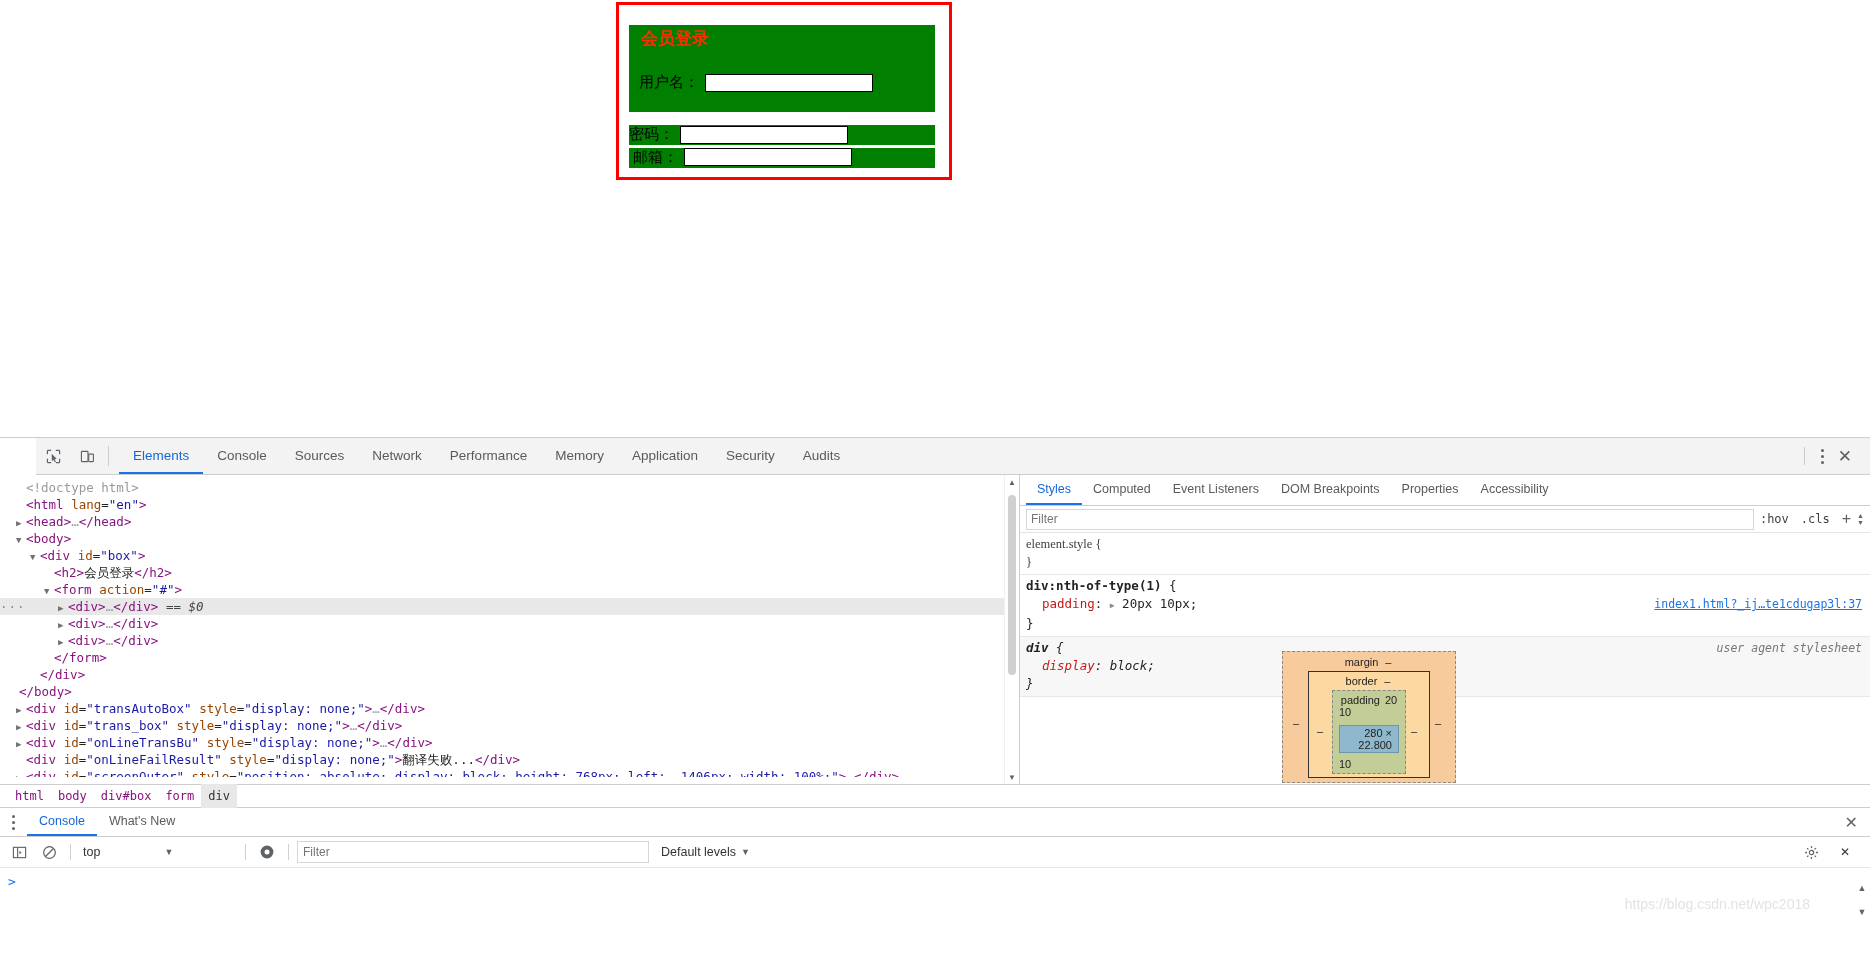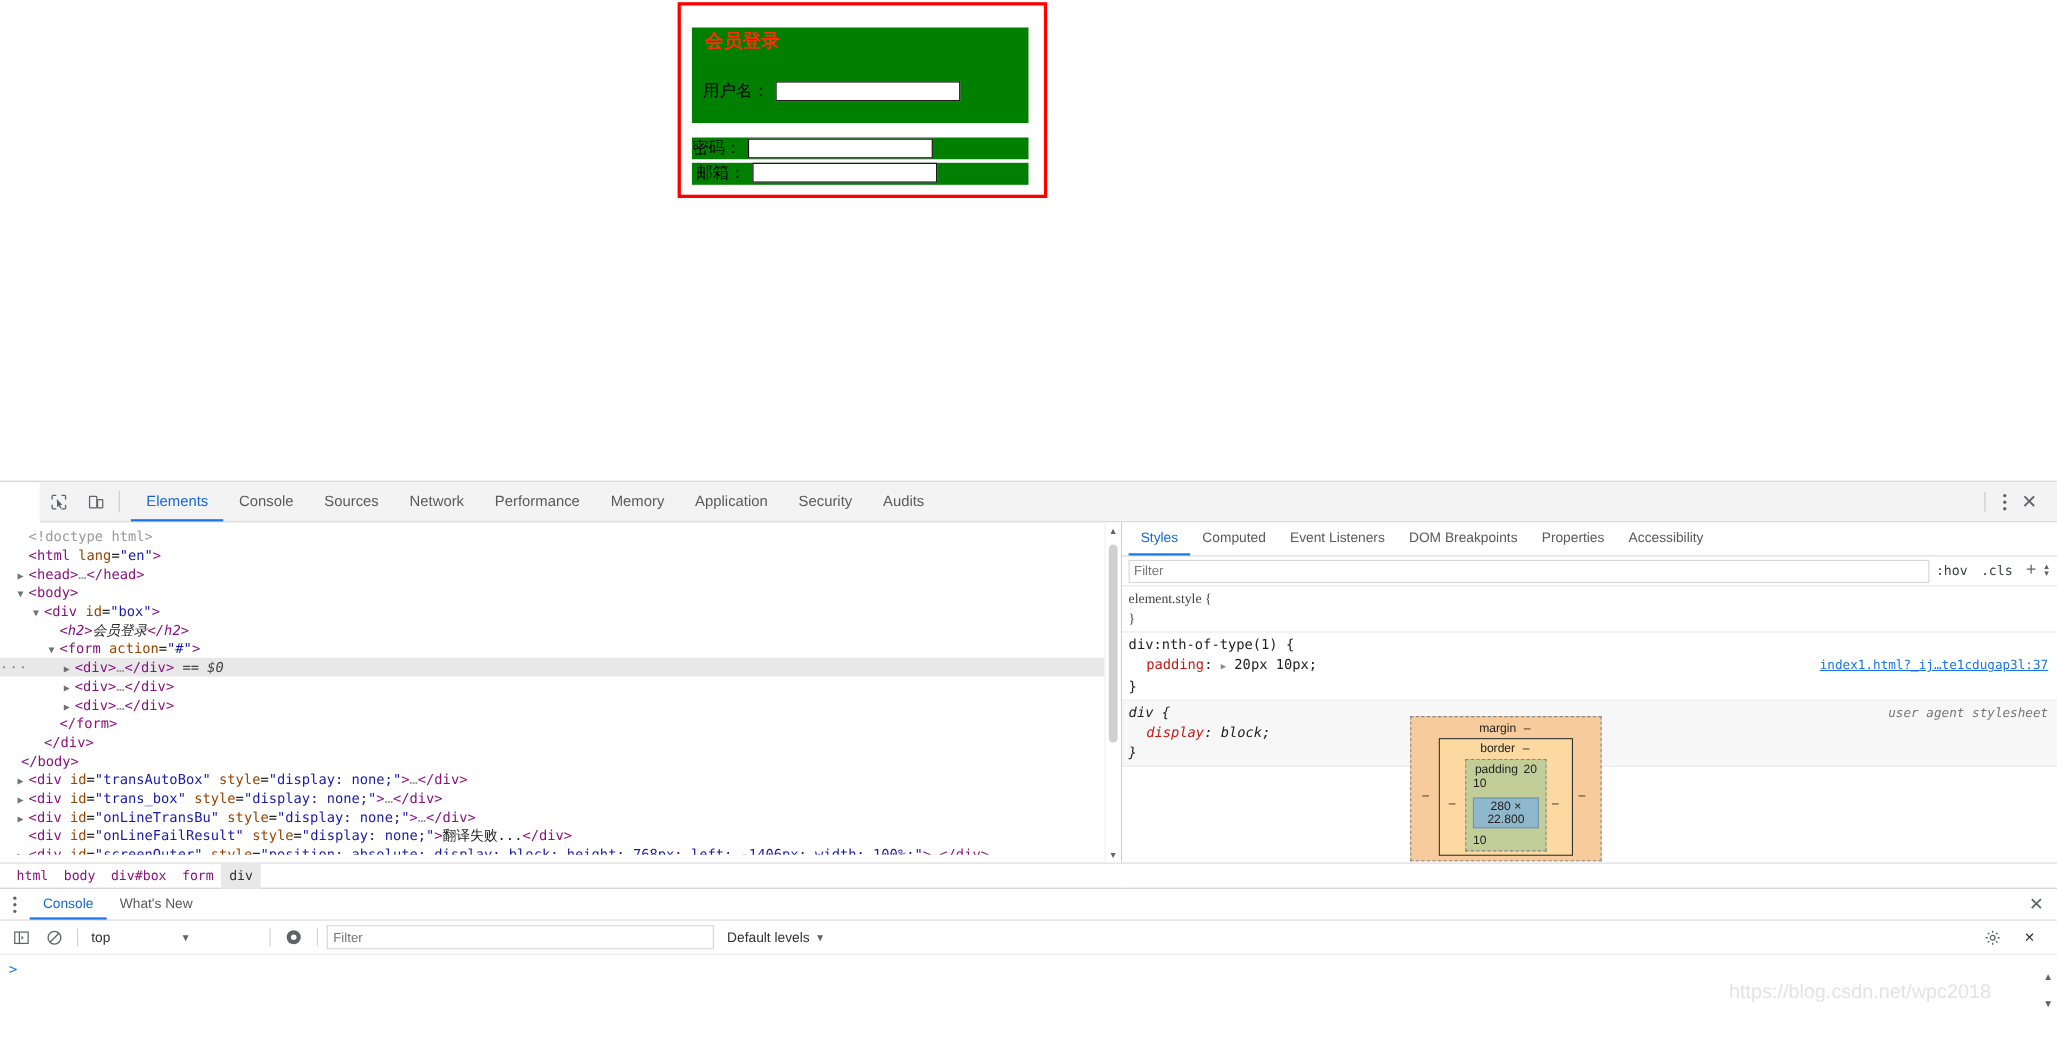--- a/index.html
+++ b/index.html
@@ -218,21 +218,21 @@
     font-size: 12.5px;
     line-height: 18px;
     color: #222;
   }
   .rule { border-bottom: 1px solid #e8e8e8; padding: 2px 0 3px 0; position: relative; }
   .rule.ua { background: #f7f7f7; font-style: italic; }
   .rule-line { padding-left: 6px; white-space: nowrap; }
   .rule-line.indent { padding-left: 22px; }
   .prop-name { color: #c41a16; }
   .prop-val { color: #222; }
-  .sel-txt { color: #222; }
+  .sel-txt { color: #222; font-weight: bold; }
   .sel-dim { color: #404040; font-family: Liberation Serif, serif; }
   .src-link {
     position: absolute; right: 8px; top: 20px;
     color: #1a73e8; font-size: 11.5px; text-decoration: underline;
     font-family: "DejaVu Sans Mono", monospace; cursor: pointer;
   }
   .ua-label {
     position: absolute; right: 8px; top: 2px;
     color: #777; font-size: 11.5px; font-style: italic;
     font-family: "DejaVu Sans Mono", monospace;
@@ -349,21 +349,21 @@
   }
   #console-body {
     height: 49px; position: relative; background: #fff;
   }
   #console-prompt {
     position:absolute; left: 8px; top: 6px;
     color: #1a73e8; font-family: "DejaVu Sans Mono", monospace; font-size: 13px;
   }
   #watermark {
     position: absolute; right: 60px; bottom: 5px;
-    color: #e3e3e3; font-size: 18px;
+    color: #e3e3e3; font-size: 14px;
     font-family: "Liberation Sans", sans-serif;
     user-select: none;
   }
   #console-scroll {
     position:absolute; right: 0; bottom: 0; width: 16px; height: 34px;
     display:flex; flex-direction:column; align-items:center; justify-content:space-between;
     color: #5f6368; font-size: 9px;
   }
 </style>
 </head>
@@ -441,21 +441,21 @@
 
     <div id="dt-main">
 
       <div id="dom-pane">
         <div id="dom-tree">
             <div class="dl" style="padding-left: 16px;"><span class="tw blank"></span><span><span class="docty">&lt;!doctype html&gt;</span></span></div>
             <div class="dl" style="padding-left: 16px;"><span class="tw blank"></span><span><span class="punc">&lt;</span><span class="tag">html</span> <span class="attr">lang</span>=<span class="val">"en"</span><span class="punc">&gt;</span></span></div>
             <div class="dl" style="padding-left: 16px;"><span class="tw r"></span><span><span class="punc">&lt;</span><span class="tag">head</span><span class="punc">&gt;</span><span class="ell">…</span><span class="punc">&lt;/</span><span class="tag">head</span><span class="punc">&gt;</span></span></div>
             <div class="dl" style="padding-left: 16px;"><span class="tw d"></span><span><span class="punc">&lt;</span><span class="tag">body</span><span class="punc">&gt;</span></span></div>
             <div class="dl" style="padding-left: 30px;"><span class="tw d"></span><span><span class="punc">&lt;</span><span class="tag">div</span> <span class="attr">id</span>=<span class="val">"box"</span><span class="punc">&gt;</span></span></div>
-            <div class="dl" style="padding-left: 44px; font-style: italic;"><span class="tw blank"></span><span><span class="punc">&lt;</span><span class="tag">h2</span><span class="punc">&gt;</span><span class="txt">会员登录</span><span class="punc">&lt;/</span><span class="tag">h2</span><span class="punc">&gt;</span></span></div>
+            <div class="dl" style="padding-left: 44px;"><span class="tw blank"></span><span><span class="punc">&lt;</span><span class="tag">h2</span><span class="punc">&gt;</span><span class="txt">会员登录</span><span class="punc">&lt;/</span><span class="tag">h2</span><span class="punc">&gt;</span></span></div>
             <div class="dl" style="padding-left: 44px;"><span class="tw d"></span><span><span class="punc">&lt;</span><span class="tag">form</span> <span class="attr">action</span>=<span class="val">"#"</span><span class="punc">&gt;</span></span></div>
             <div class="dl sel" style="padding-left: 58px;"><span class="gutter-dots">···</span><span class="tw r"></span><span><span class="punc">&lt;</span><span class="tag">div</span><span class="punc">&gt;</span><span class="ell">…</span><span class="punc">&lt;/</span><span class="tag">div</span><span class="punc">&gt;</span> <span class="sel0">== $0</span></span></div>
             <div class="dl" style="padding-left: 58px;"><span class="tw r"></span><span><span class="punc">&lt;</span><span class="tag">div</span><span class="punc">&gt;</span><span class="ell">…</span><span class="punc">&lt;/</span><span class="tag">div</span><span class="punc">&gt;</span></span></div>
             <div class="dl" style="padding-left: 58px;"><span class="tw r"></span><span><span class="punc">&lt;</span><span class="tag">div</span><span class="punc">&gt;</span><span class="ell">…</span><span class="punc">&lt;/</span><span class="tag">div</span><span class="punc">&gt;</span></span></div>
             <div class="dl" style="padding-left: 44px;"><span class="tw blank"></span><span><span class="punc">&lt;/</span><span class="tag">form</span><span class="punc">&gt;</span></span></div>
             <div class="dl" style="padding-left: 30px;"><span class="tw blank"></span><span><span class="punc">&lt;/</span><span class="tag">div</span><span class="punc">&gt;</span></span></div>
             <div class="dl" style="padding-left: 9px;"><span class="tw blank"></span><span><span class="punc">&lt;/</span><span class="tag">body</span><span class="punc">&gt;</span></span></div>
             <div class="dl" style="padding-left: 16px;"><span class="tw r"></span><span><span class="punc">&lt;</span><span class="tag">div</span> <span class="attr">id</span>=<span class="val">"transAutoBox"</span> <span class="attr">style</span>=<span class="val">"display: none;"</span><span class="punc">&gt;</span><span class="ell">…</span><span class="punc">&lt;/</span><span class="tag">div</span><span class="punc">&gt;</span></span></div>
             <div class="dl" style="padding-left: 16px;"><span class="tw r"></span><span><span class="punc">&lt;</span><span class="tag">div</span> <span class="attr">id</span>=<span class="val">"trans_box"</span> <span class="attr">style</span>=<span class="val">"display: none;"</span><span class="punc">&gt;</span><span class="ell">…</span><span class="punc">&lt;/</span><span class="tag">div</span><span class="punc">&gt;</span></span></div>
             <div class="dl" style="padding-left: 16px;"><span class="tw r"></span><span><span class="punc">&lt;</span><span class="tag">div</span> <span class="attr">id</span>=<span class="val">"onLineTransBu"</span> <span class="attr">style</span>=<span class="val">"display: none;"</span><span class="punc">&gt;</span><span class="ell">…</span><span class="punc">&lt;/</span><span class="tag">div</span><span class="punc">&gt;</span></span></div>
@@ -541,21 +541,21 @@
                 <div class="bm-row" style="align-items:stretch;">
                   <span class="bm-v" style="display:flex;align-items:center;">–</span>
 
                   <div id="bm-padding" class="bm-layer" style="flex:1;">
                     <div class="bm-row">
                       <span class="bm-label">padding</span>
                       <span class="bm-v">20</span>
                     </div>
                     <div class="bm-row" style="align-items:stretch;flex-direction:column;">
                       <span class="bm-v" style="display:flex;align-items:center;">10</span>
-                      <div id="bm-content" class="bm-layer" style="flex:1;">280 × 22.800</div>
+                      <div id="bm-content" class="bm-layer" style="flex:1;text-align:right;">280 × 22.800</div>
                       <span class="bm-v" style="display:flex;align-items:center;">10</span>
                     </div>
                   </div>
 
                   <span class="bm-v" style="display:flex;align-items:center;">–</span>
                 </div>
               </div>
 
               <span class="bm-v" style="display:flex;align-items:center;">–</span>
             </div>

